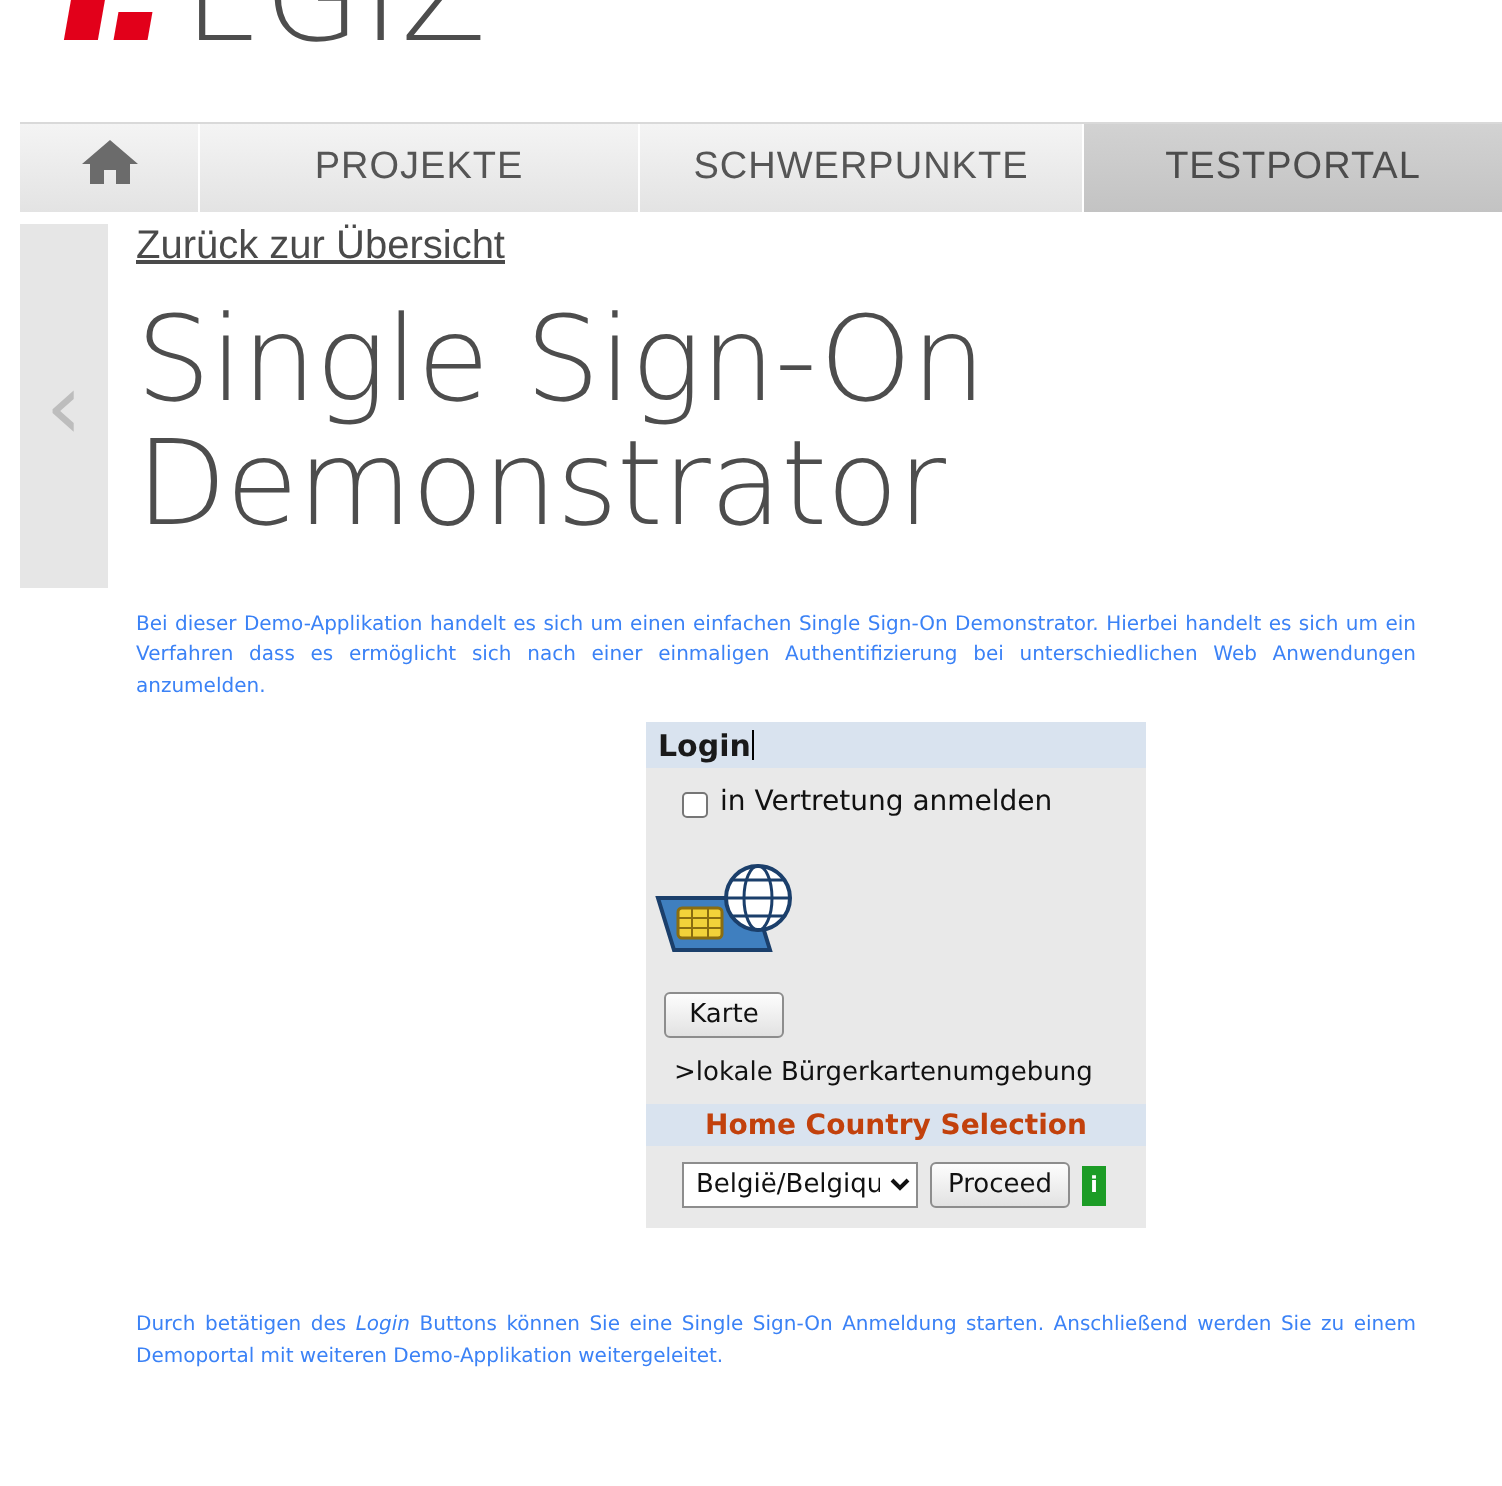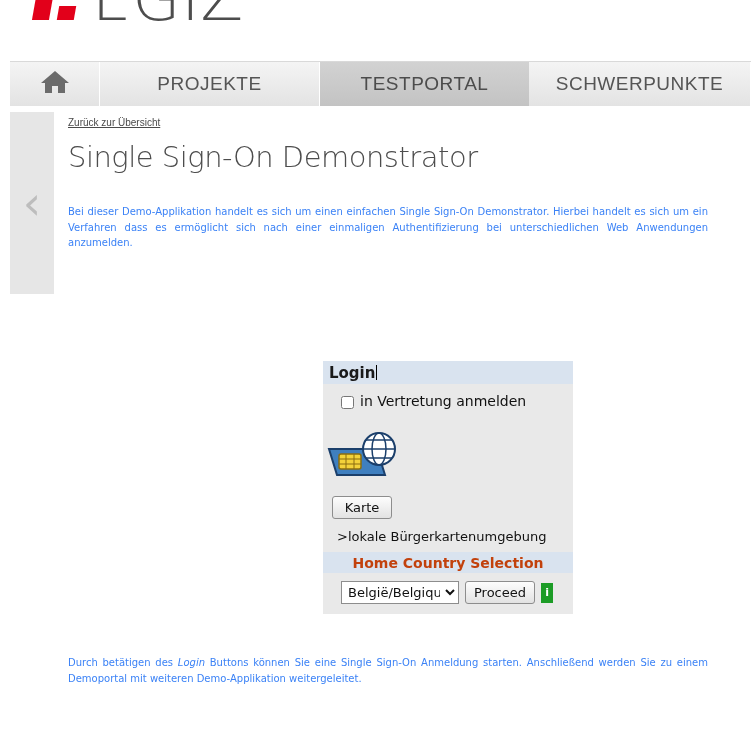--- a/index.html
+++ b/index.html
@@ -81,28 +81,28 @@
     cursor: pointer;
     user-select: none;
   }
 
   
   .content {
     position: absolute; left: 68px; top: 112px; width: 674px;
   }
   .back-link {
     display: inline-block;
-    font-size: 10px; color: #4a4a4a;
+    font-size: 20px; color: #4a4a4a;
     text-decoration: underline;
     cursor: pointer;
     margin: 0 0 6px 0;
   }
   h1.page-title {
     margin: 8px 0 0 0;
-    font-size: 29px;
+    font-size: 59px;
     font-weight: 300;
     color: #4d4d4d;
     font-family: "DejaVu Sans", sans-serif;
     letter-spacing: -0.5px;
     line-height: 1.05;
   }
   p.intro, p.outro {
     margin: 0;
     font-size: 10px;
     color: #3b82f6;
@@ -220,25 +220,25 @@
     <div class="nav-item home">
       <span class="home-icon">
         <svg width="30" height="26" viewBox="0 0 30 26" aria-hidden="true">
           <path d="M15 2 L29 14 L25 14 L25 24 L18 24 L18 17 L12 17 L12 24 L5 24 L5 14 L1 14 Z" fill="#6b6b6b"></path>
         </svg>
       </span>
     </div>
     <div class="nav-item n1">
       <span>PROJEKTE</span>
     </div>
+    <div class="nav-item n2">
+      <span>SCHWERPUNKTE</span>
+    </div>
     <div class="nav-item n3">
       <span>TESTPORTAL</span>
-    </div>
-    <div class="nav-item n2">
-      <span>SCHWERPUNKTE</span>
     </div>
   </div>
 
   <div class="left-tab"></div>
   <div class="left-arrow">
     <span>‹</span>
   </div>
 
   <div class="content">
     <a class="back-link">Zurück zur Übersicht</a>

